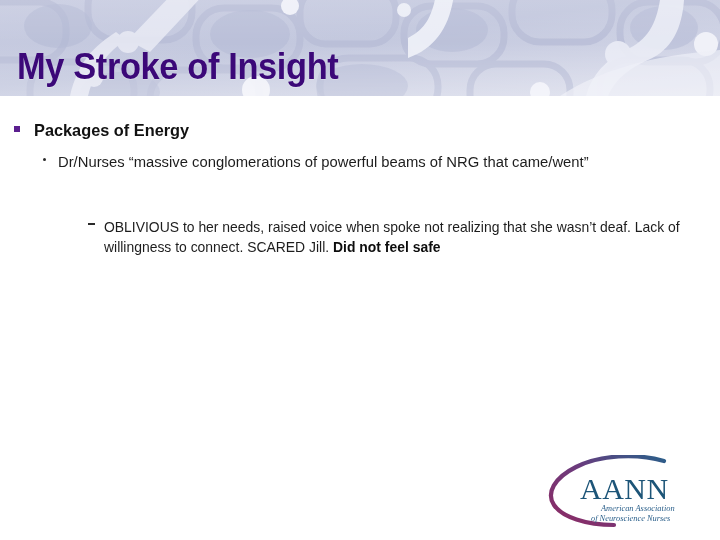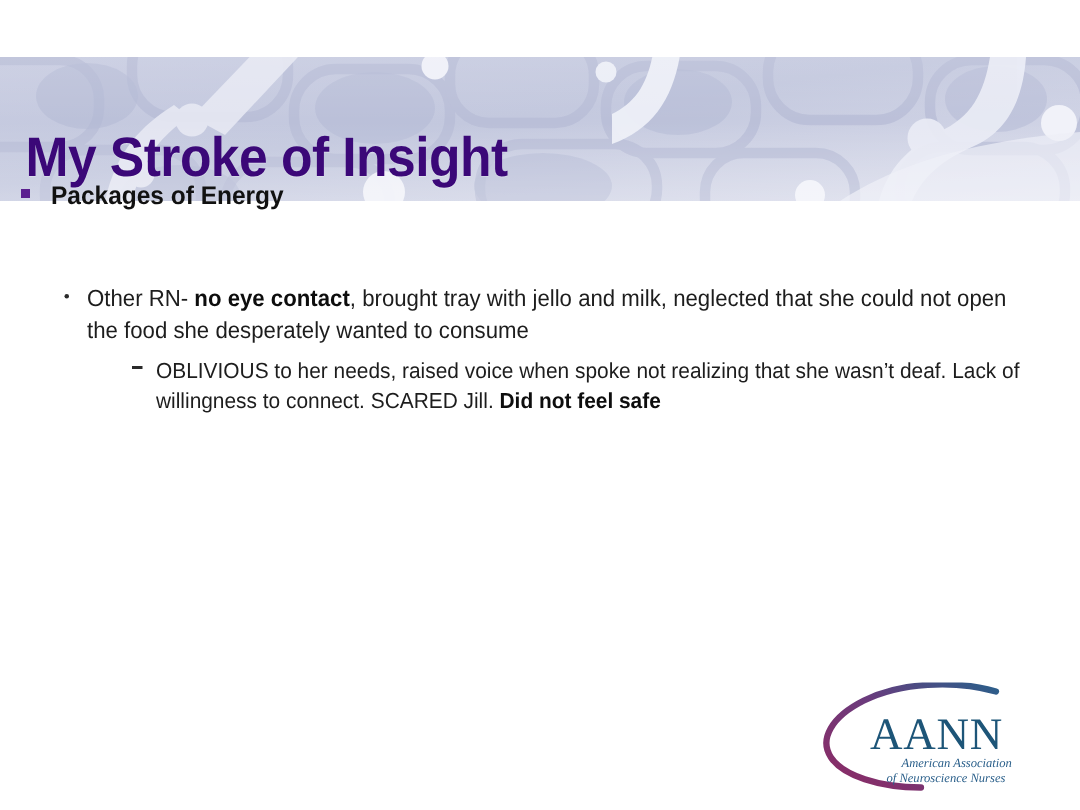--- a/index.html
+++ b/index.html
@@ -26,21 +26,20 @@
 
   
   .banner {
     position: absolute;
     left: 0;
     top: 0;
     width: 720px;
     height: 96px;
     overflow: hidden;
     background: linear-gradient(160deg, #c9cde2 0%, #c2c7de 38%, #cdd1e4 62%, #d8dbeb 100%);
-    margin-top: 38px;
   }
   .banner-art {
     position: absolute;
     left: 0;
     top: 0;
     width: 720px;
     height: 96px;
   }
   .banner-fade {
     position: absolute;
@@ -261,32 +260,32 @@
   <div class="content">
     <div class="bullets">
 
       <div class="row lvl1">
         <span class="marker">
           <span class="sq-bullet"></span>
         </span>
         <span class="txt">Packages of Energy</span>
       </div>
 
-
-      <div class="spacer-md"></div>
-
-
-      <div class="spacer-md"></div>
-
       <div class="row lvl2">
         <span class="marker">
           <span class="dot-bullet"></span>
         </span>
-        <span class="txt"><span>Other RN- </span><b class="em">no eye contact</b><span>, brought tray with jello and milk, neglected that she could not open the food she desperately wanted to consume</span></span>
+        <span class="txt">Dr/Nurses “massive conglomerations of powerful beams of NRG that came/went”</span>
       </div>
+
+      <div class="spacer-md"></div>
+
+
+      <div class="spacer-md"></div>
+
 
       <div class="spacer-xs"></div>
 
       <div class="row lvl3">
         <span class="marker">
           <span class="dash-bullet"></span>
         </span>
         <span class="txt"><span>OBLIVIOUS to her needs, raised voice when spoke not realizing that she wasn’t deaf. Lack of willingness to connect. SCARED Jill. </span><b class="em">Did not feel safe</b><span></span></span>
       </div>
 

